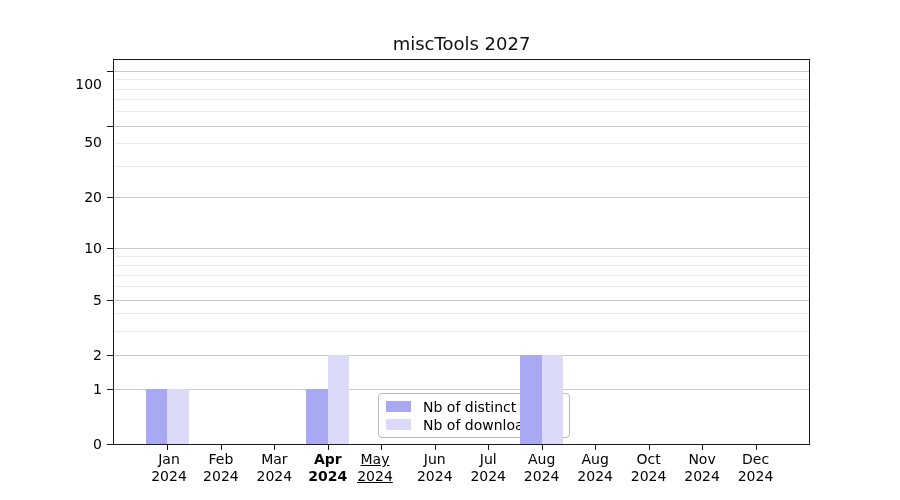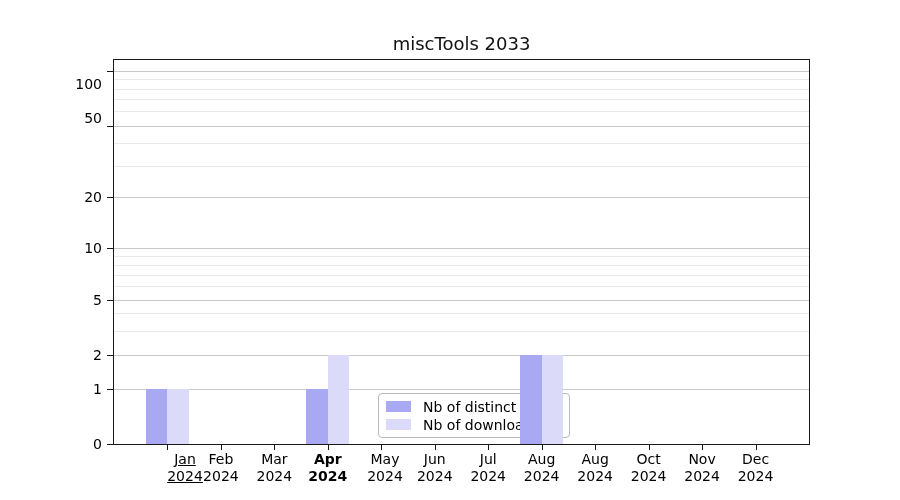--- a/index.html
+++ b/index.html
@@ -56,30 +56,30 @@
     position: absolute; top: 451px; width: 84px;
     text-align: center; font-size: 14px; line-height: 17px; color: #000;
     white-space: pre-line;
   }
 </style>
 </head>
 <body>
 
 <div id="figure">
 
-  <div id="chart-title">miscTools 2033</div>
+  <div id="chart-title">miscTools 2027</div>
 
   <div id="ylabels">
       <div class="ytick-label" style="top: 377px;">0</div>
       <div class="ytick-label" style="top: 321.781px;">1</div>
       <div class="ytick-label" style="top: 287.95px;">2</div>
       <div class="ytick-label" style="top: 232.77px;">5</div>
       <div class="ytick-label" style="top: 181.006px; margin-left: 12px;">10</div>
       <div class="ytick-label" style="top: 130.28px;">20</div>
-      <div class="ytick-label" style="top: 51px;">50</div>
+      <div class="ytick-label" style="top: 75px;">50</div>
       <div class="ytick-label" style="top: 17px; padding-left: 8px;">100</div>
     </div>
   <div id="axis-marks">
       <div class="ytick-mark" style="top: 444px;"></div>
       <div class="ytick-mark" style="top: 388.781px;"></div>
       <div class="ytick-mark" style="top: 354.95px;"></div>
       <div class="ytick-mark" style="top: 299.77px;"></div>
       <div class="ytick-mark" style="top: 248.006px;"></div>
       <div class="ytick-mark" style="top: 197.28px;"></div>
       <div class="ytick-mark" style="top: 125.664px;"></div>
@@ -91,29 +91,29 @@
       <div class="xtick-mark" style="left: 381.308px;"></div>
       <div class="xtick-mark" style="left: 434.769px;"></div>
       <div class="xtick-mark" style="left: 488.231px;"></div>
       <div class="xtick-mark" style="left: 541.692px;"></div>
       <div class="xtick-mark" style="left: 595.154px;"></div>
       <div class="xtick-mark" style="left: 648.615px;"></div>
       <div class="xtick-mark" style="left: 702.077px;"></div>
       <div class="xtick-mark" style="left: 755.538px;"></div>
     </div>
   <div id="xlabels">
-      <div class="xtick-label" style="left: 143px; text-decoration: underline;">Jan
+      <div class="xtick-label" style="left: 127px;">Jan
 2024</div>
       <div class="xtick-label" style="left: 178.923px;">Feb
 2024</div>
       <div class="xtick-label" style="left: 232.385px;">Mar
 2024</div>
       <div class="xtick-label" style="left: 285.846px; font-weight: bold;">Apr
 2024</div>
-      <div class="xtick-label" style="left: 343px;">May
+      <div class="xtick-label" style="left: 333px; text-decoration: underline;">May
 2024</div>
       <div class="xtick-label" style="left: 392.769px;">Jun
 2024</div>
       <div class="xtick-label" style="left: 446.231px;">Jul
 2024</div>
       <div class="xtick-label" style="left: 499.692px;">Aug
 2024</div>
       <div class="xtick-label" style="left: 553.154px;">Aug
 2024</div>
       <div class="xtick-label" style="left: 606.615px;">Oct

